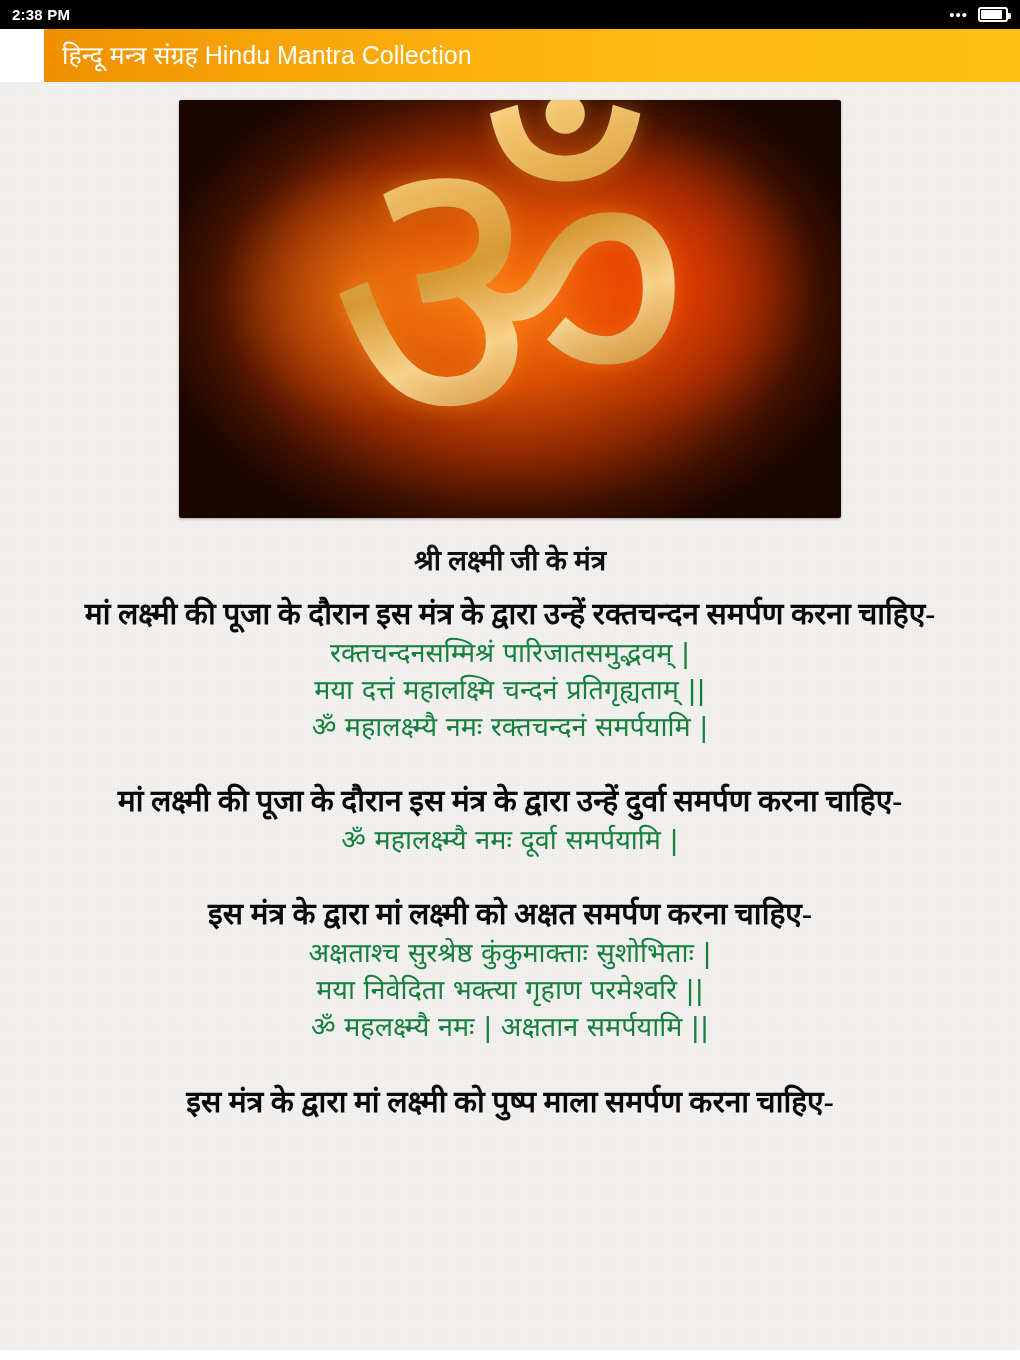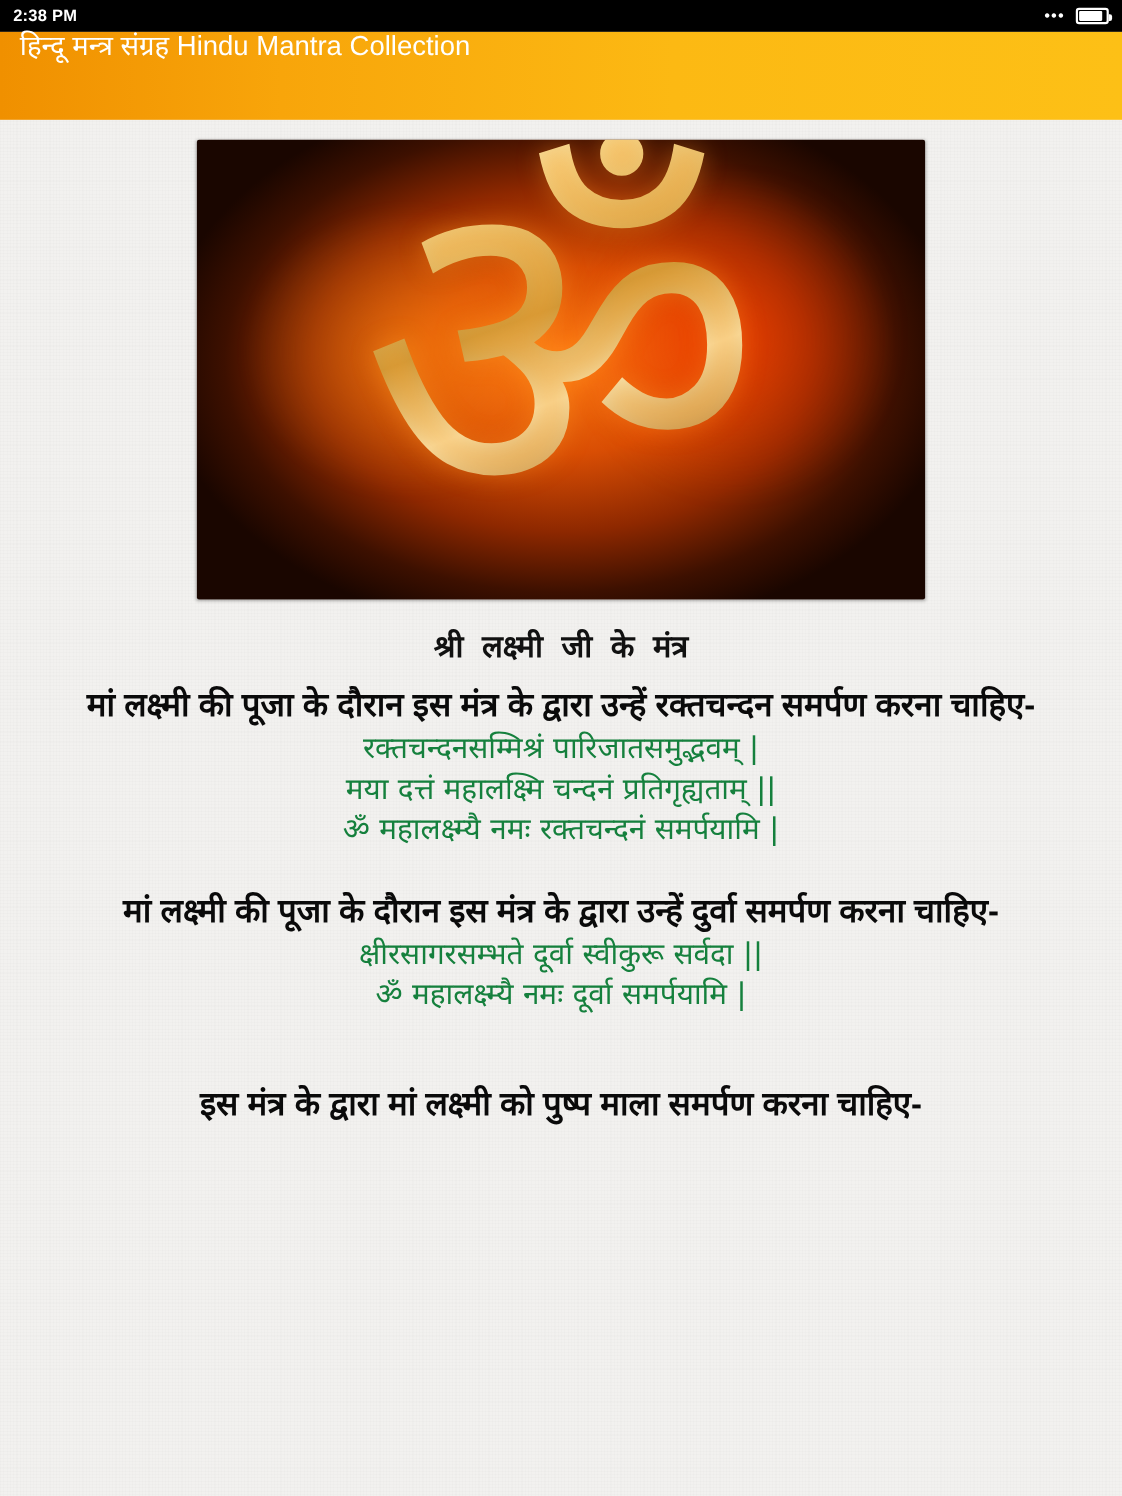--- a/index.html
+++ b/index.html
@@ -61,25 +61,27 @@
   .battery .fill {
     position: absolute;
     left: 1px; top: 1px; bottom: 1px;
     width: 80%;
     background: #ffffff;
     border-radius: 1px;
   }
 
   
   .app-bar {
-    height: 80px;
+    height: 53px;
     background: linear-gradient(90deg, #f09000 0%, #f8a50a 25%, #fcb913 60%, #fdc016 100%);
     display: flex;
+    align-items: center;
     padding: 0 18px;
     box-sizing: border-box;
+    margin-left: 44px;
   }
   .app-title {
     color: #ffffff;
     font-size: 25px;
     line-height: 1.1;
     white-space: nowrap;
   }
 
   
   .content {
@@ -145,33 +147,33 @@
     color: transparent;
     text-shadow: 0 0 22px rgba(255,160,40,0.35);
   }
 
   .section-title {
     text-align: center;
     font-size: 28px;
     font-weight: bold;
     color: #111111;
     margin: 22px 0 16px 0;
-    font-family: Liberation Mono, monospace;
+    font-family: Liberation Serif, serif;
   }
 
   .block { margin-bottom: 10px; }
 
   .heading {
     text-align: center;
     font-size: 30px;
     font-weight: bold;
     color: #0a0a0a;
     line-height: 1.32;
     padding: 0 4px;
-    font-family: Liberation Sans, sans-serif;
+    font-family: Liberation Serif, serif;
   }
   .verse {
     text-align: center;
     font-size: 27px;
     color: #15803d;
     line-height: 1.38;
     font-family: "DejaVu Sans", "Liberation Sans", sans-serif;
   }
   .gap { height: 26px; }
 </style>
@@ -209,26 +211,31 @@
       <div class="heading">मां लक्ष्मी की पूजा के दौरान इस मंत्र के द्वारा उन्हें रक्तचन्दन समर्पण करना चाहिए-</div>
       <div class="verse">रक्तचन्दनसम्मिश्रं पारिजातसमुद्भवम्‌ |</div>
       <div class="verse">मया दत्तं महालक्ष्मि चन्दनं प्रतिगृह्यताम्‌ ||</div>
       <div class="verse">ॐ महालक्ष्म्यै नमः रक्तचन्दनं समर्पयामि |</div>
     </div>
 
     <div class="gap"></div>
 
     <div class="block">
       <div class="heading">मां लक्ष्मी की पूजा के दौरान इस मंत्र के द्वारा उन्हें दुर्वा समर्पण करना चाहिए-</div>
-      <div class="verse">क्षीरसागरसम्भते दूर्वा स्वीकुरू सर्वदा ||</div>
       <div class="verse">ॐ महालक्ष्म्यै नमः दूर्वा समर्पयामि |</div>
     </div>
 
     <div class="gap"></div>
 
+    <div class="block">
+      <div class="heading">इस मंत्र के द्वारा मां लक्ष्मी को अक्षत समर्पण करना चाहिए-</div>
+      <div class="verse">अक्षताश्च सुरश्रेष्ठ कुंकुमाक्ताः सुशोभिताः |</div>
+      <div class="verse">मया निवेदिता भक्त्या गृहाण परमेश्वरि ||</div>
+      <div class="verse">ॐ महलक्ष्म्यै नमः | अक्षतान समर्पयामि ||</div>
+    </div>
 
     <div class="gap"></div>
 
     <div class="block">
       <div class="heading">इस मंत्र के द्वारा मां लक्ष्मी को पुष्प माला समर्पण करना चाहिए-</div>
     </div>
 
   </div>
 </div>
 

